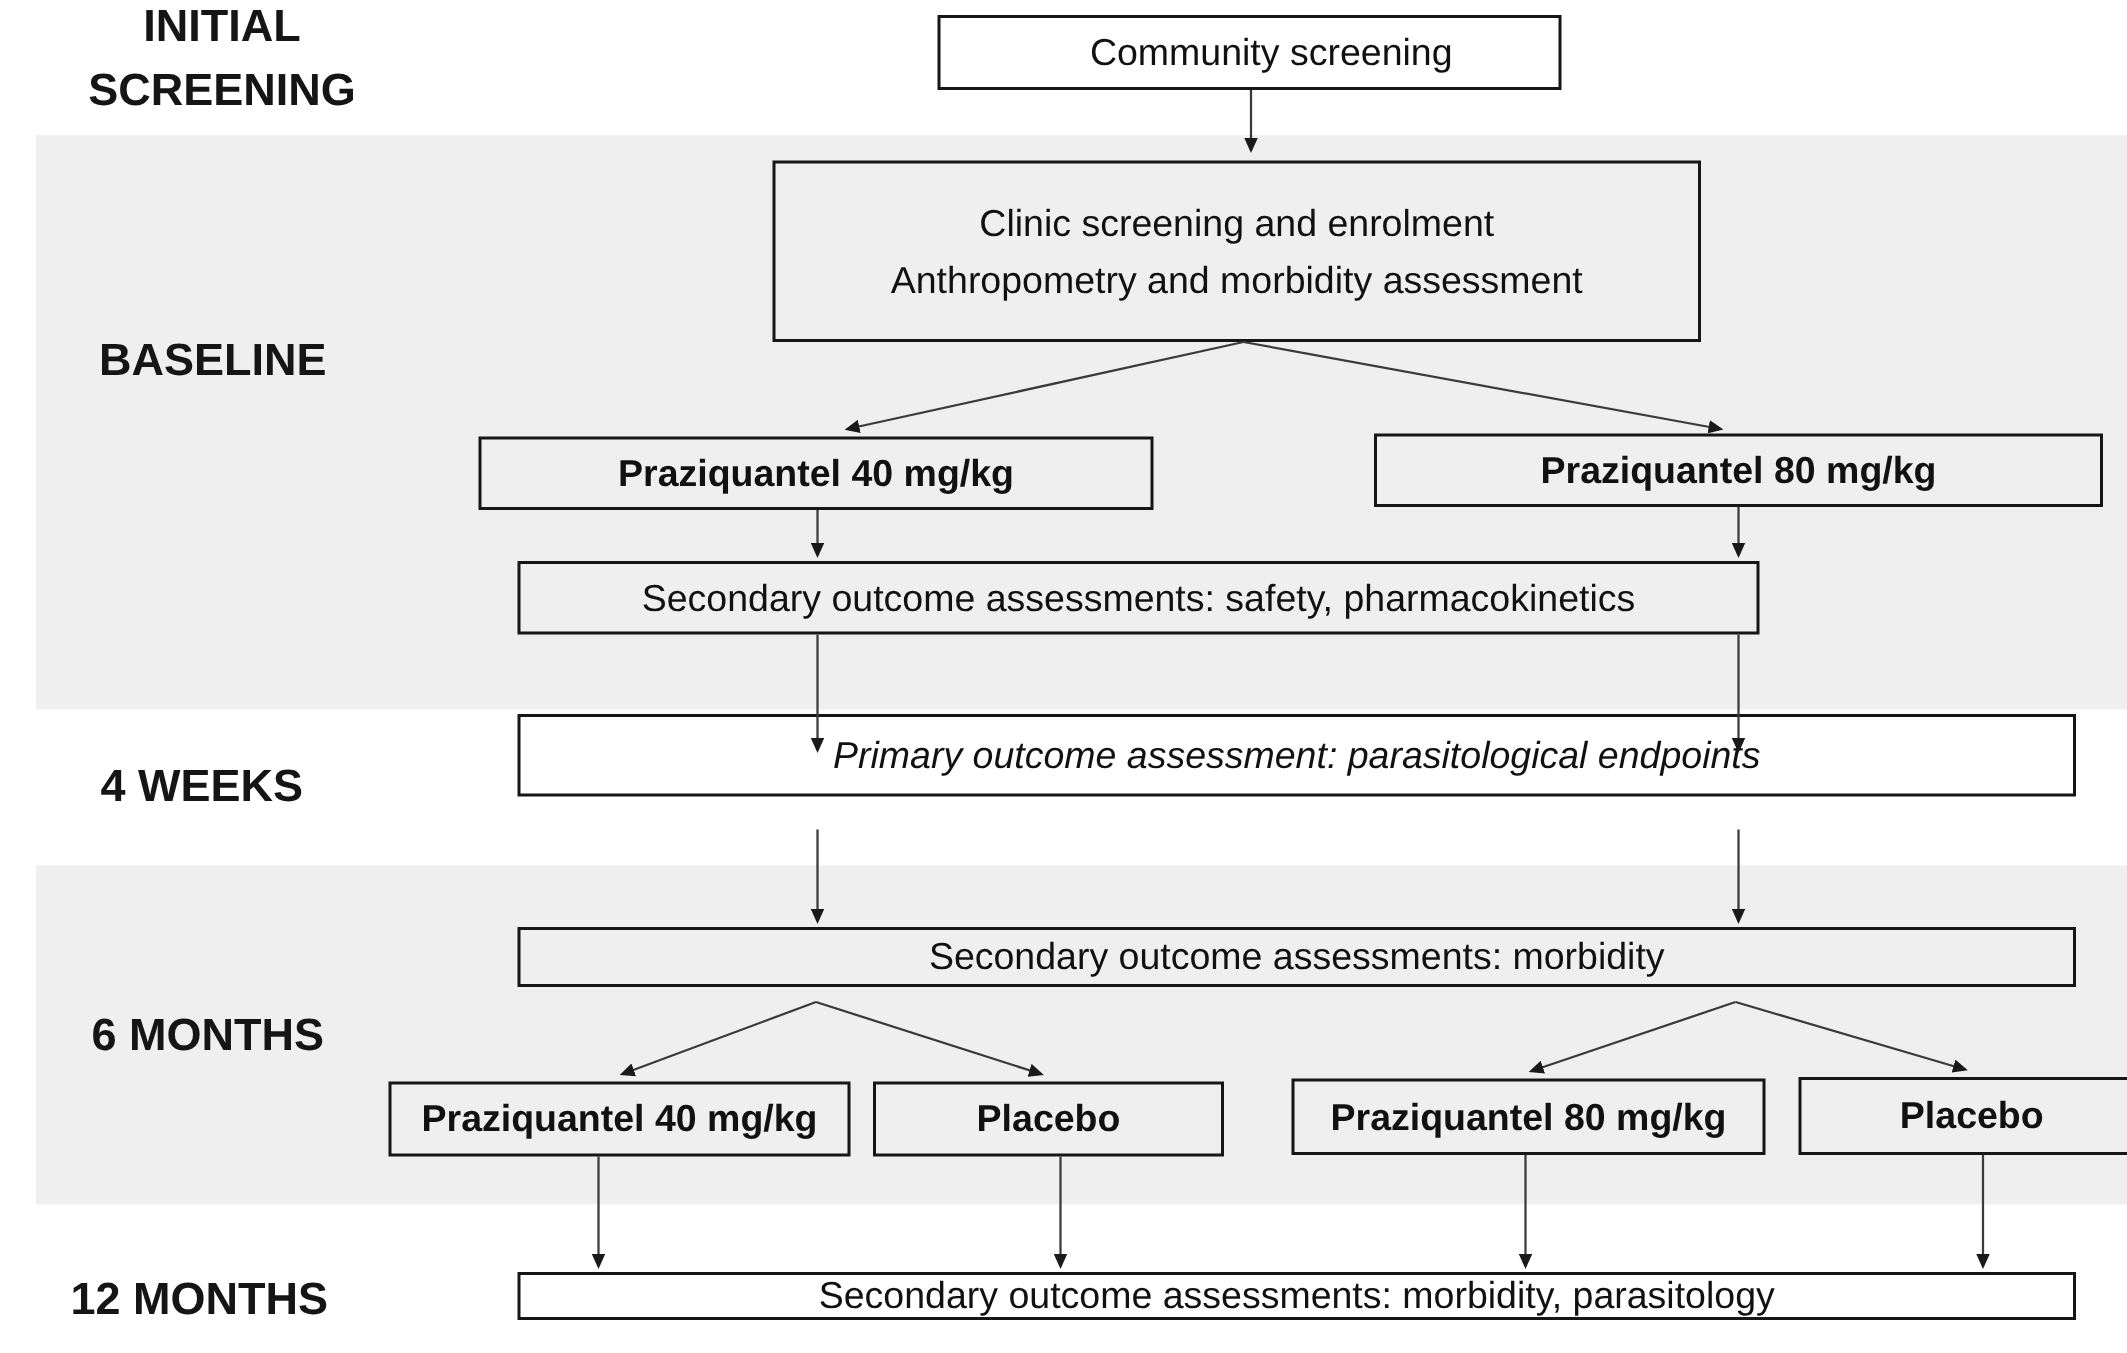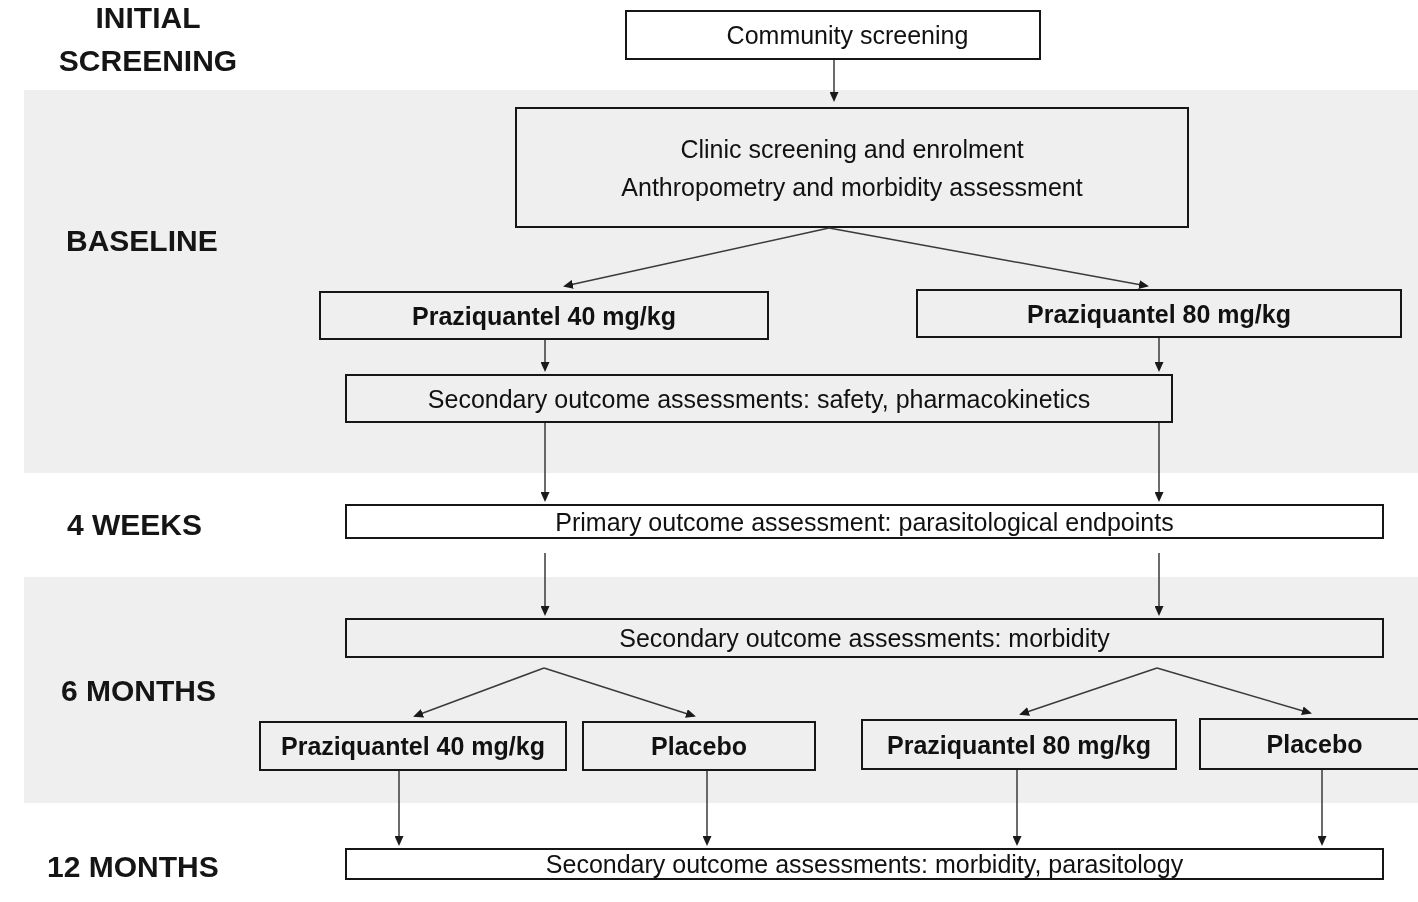--- a/index.html
+++ b/index.html
@@ -50,31 +50,31 @@
 
   <div class="stage-label center" style="left:24px;top:-4px;width:200px;">INITIAL
 SCREENING</div>
   <div class="stage-label" style="left:42px;top:219px;">BASELINE</div>
   <div class="stage-label" style="left:43px;top:503px;">4 WEEKS</div>
   <div class="stage-label" style="left:37px;top:669px;">6 MONTHS</div>
   <div class="stage-label" style="left:23px;top:845px;">12 MONTHS</div>
 
   <div class="node" style="left:601px;top:10px;width:416px;height:50px;padding-left:29px;">Community screening</div>
 
-  <div class="node multiline" style="left:491px;top:107px;width:674px;height:121px;">
+  <div class="node multiline" style="left:491px;top:107px;width:619px;height:121px;">
     <span>Clinic screening and enrolment</span>
     <span>Anthropometry and morbidity assessment</span>
   </div>
 
   <div class="node bold" style="left:295px;top:291px;width:450px;height:49px;">Praziquantel 40 mg/kg</div>
   <div class="node bold" style="left:892px;top:289px;width:486px;height:49px;">Praziquantel 80 mg/kg</div>
 
   <div class="node" style="left:321px;top:374px;width:828px;height:49px;">Secondary outcome assessments: safety, pharmacokinetics</div>
 
-  <div class="node" style="left:321px;top:504px;width:1039px;height:35px;">Primary outcome assessment: parasitological endpoints</div>
+  <div class="node" style="left:321px;top:476px;width:1039px;height:55px;font-style:italic;">Primary outcome assessment: parasitological endpoints</div>
 
   <div class="node" style="left:321px;top:618px;width:1039px;height:40px;">Secondary outcome assessments: morbidity</div>
 
   <div class="node bold" style="left:235px;top:721px;width:308px;height:50px;">Praziquantel 40 mg/kg</div>
   <div class="node bold" style="left:558px;top:721px;width:234px;height:50px;">Placebo</div>
   <div class="node bold" style="left:837px;top:719px;width:316px;height:51px;">Praziquantel 80 mg/kg</div>
   <div class="node bold" style="left:1175px;top:718px;width:231px;height:52px;">Placebo</div>
 
   <div class="node" style="left:321px;top:848px;width:1039px;height:32px;">Secondary outcome assessments: morbidity, parasitology</div>
 

